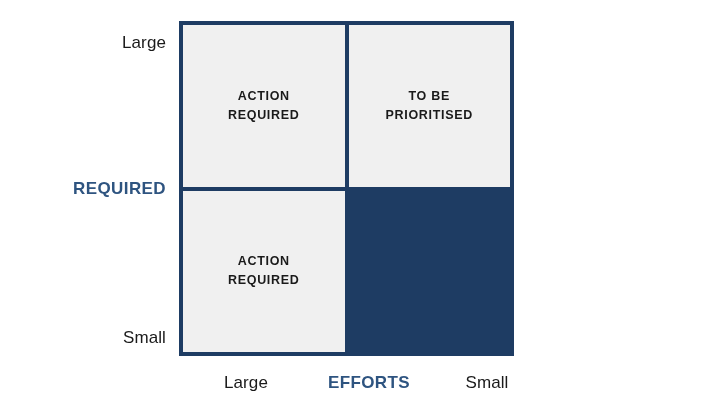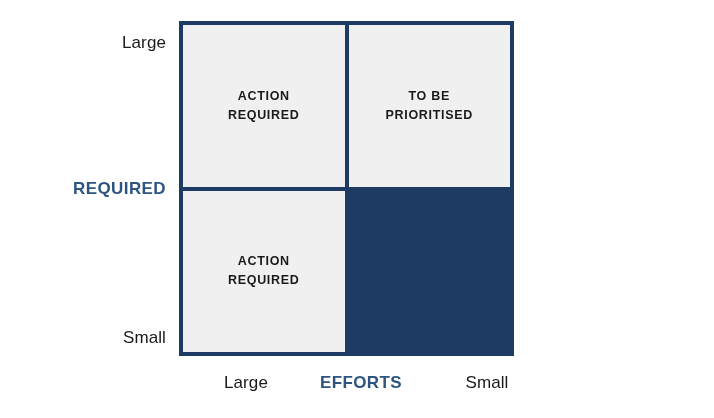--- a/index.html
+++ b/index.html
@@ -112,21 +112,21 @@
     line-height: 22px;
     color: #1a1a1a;
     font-weight: 400;
     letter-spacing: 0.1px;
   }
   .x-tick.large { left: -3px; }
   .x-tick.small { left: 238px; }
 
   .axis-title-x {
     position: absolute;
-    left: 112px;
+    left: 120px;
     top: 0;
     width: 120px;
     text-align: center;
     font-size: 17px;
     line-height: 22px;
     font-weight: 700;
     color: #2e5480;
     letter-spacing: 0.4px;
   }
 </style>

